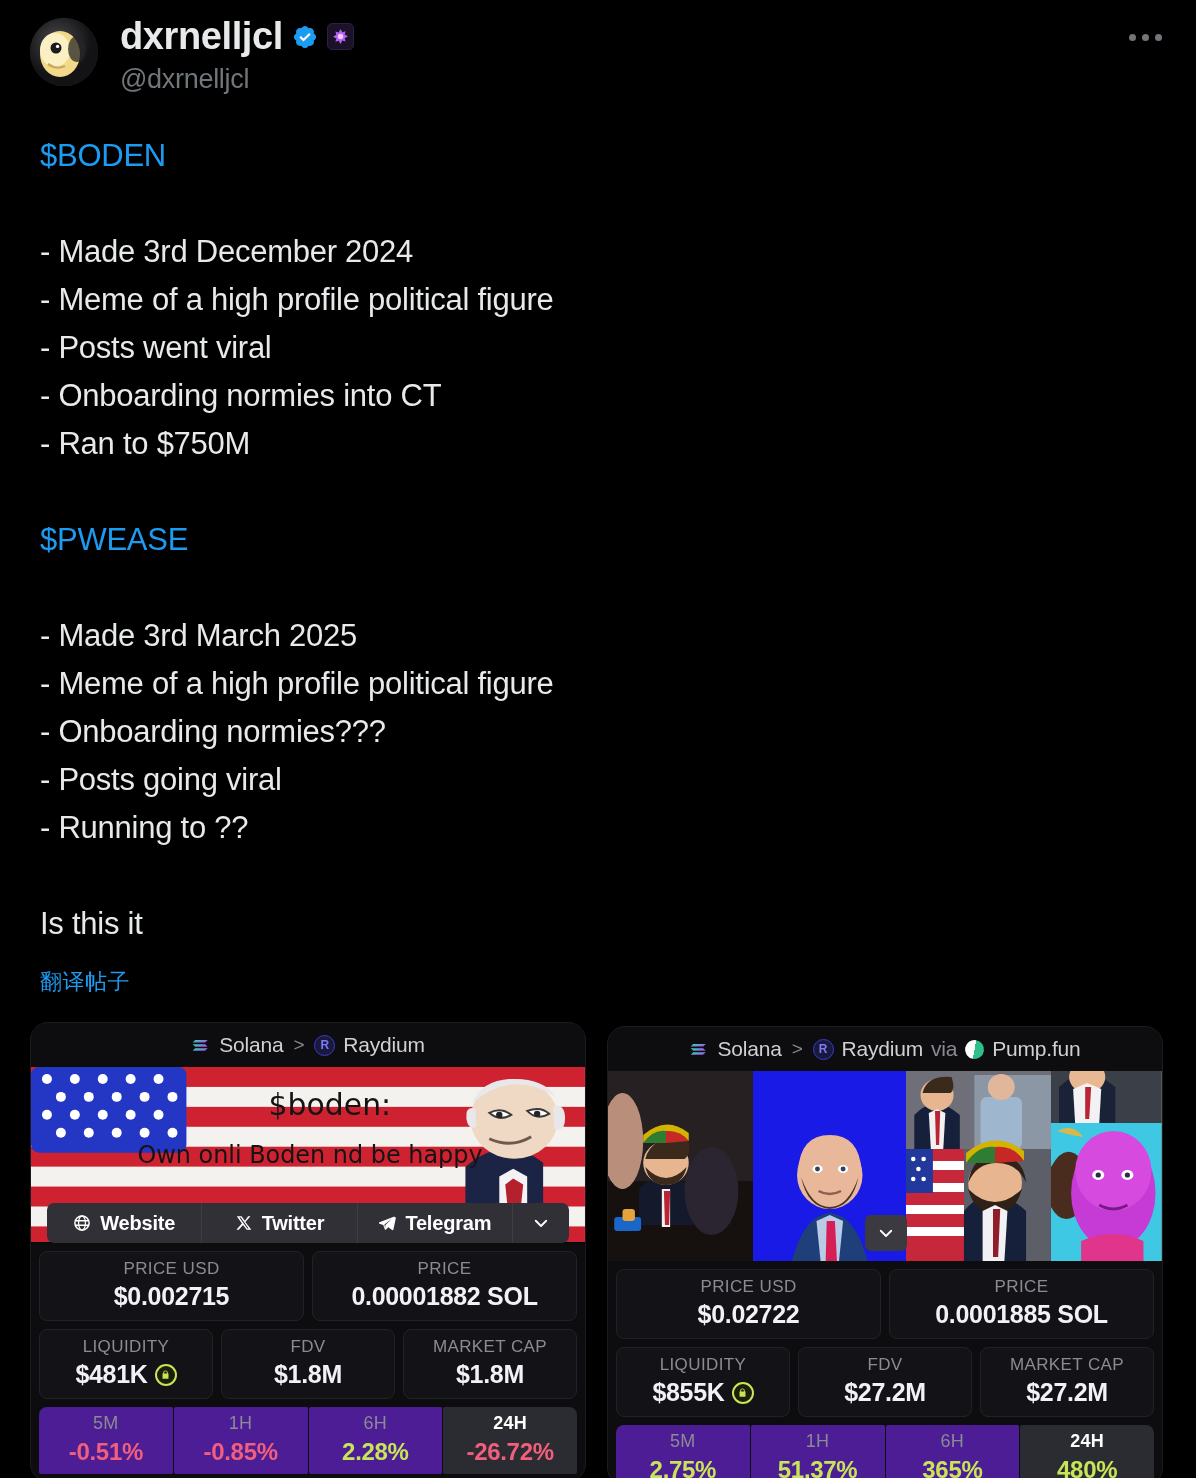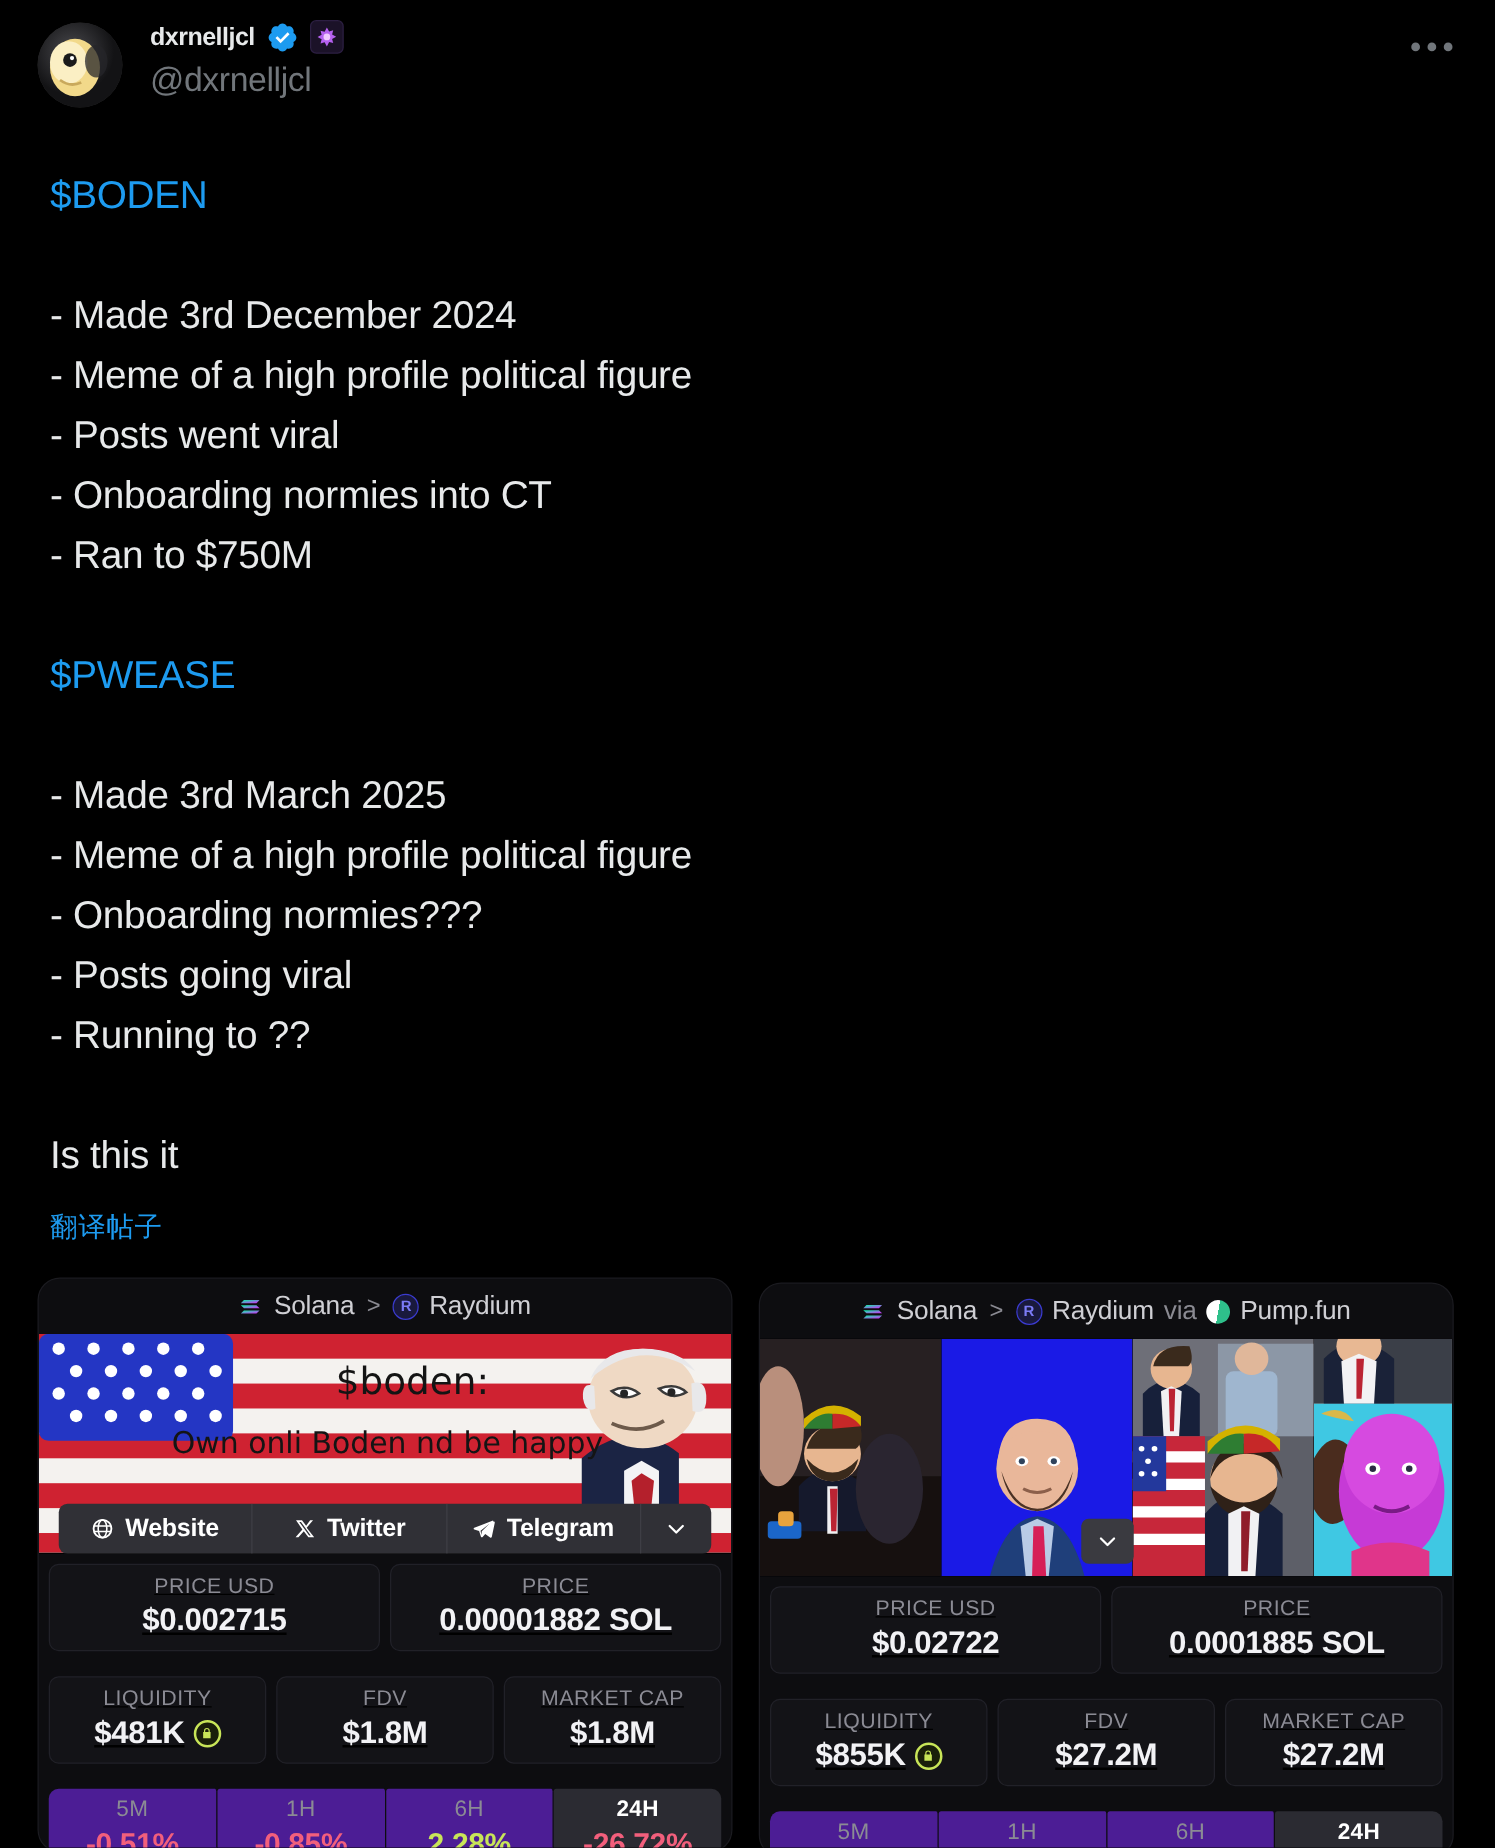--- a/index.html
+++ b/index.html
@@ -20,21 +20,21 @@
   .avatar {
     width: 68px; height: 68px; border-radius: 50%;
     flex: 0 0 68px; margin-top: 4px;
     overflow: hidden; position: relative;
     background: #2a2a2a;
   }
   .avatar svg { display: block; width: 100%; height: 100%; }
   .name-block { margin-left: 22px; padding-top: 2px; }
   .name-row { display: flex; align-items: center; gap: 9px; }
   .display-name {
-    color: #e7e9ea; font-size: 20px; font-weight: bold;
+    color: #e7e9ea; font-size: 38px; font-weight: bold;
     letter-spacing: -0.4px; line-height: 1.1;
   }
   .verified-badge { width: 26px; height: 26px; display: block; }
   .affiliate-badge {
     width: 27px; height: 27px; border-radius: 5px;
     background: #1b1228; display: flex; align-items: center; justify-content: center;
     border: 1px solid #2c1f42;
   }
   .affiliate-badge svg { width: 19px; height: 19px; display: block; }
   .handle {
@@ -132,21 +132,21 @@
     flex: 1; display: flex; align-items: center; justify-content: center;
     gap: 9px; color: #fff; font-size: 20px; font-weight: bold;
     border-right: 1px solid #3e3e45; cursor: pointer; letter-spacing: -0.2px;
   }
   .link-btn:last-child { border-right: none; }
   .link-btn.caret { flex: 0 0 56px; }
   .link-btn svg { width: 18px; height: 18px; display: block; }
 
   
   .stats { padding: 8px 8px 0 8px; }
-  .stat-row { display: flex; gap: 8px; margin-bottom: 20px; text-decoration: underline; }
+  .stat-row { display: flex; gap: 8px; margin-bottom: 8px; }
   .stat-cell {
     flex: 1; background: #131317; border: 1px solid #212128; border-radius: 8px;
     padding: 7px 4px 9px 4px; text-align: center;
   }
   .stat-label {
     color: #8b8b94; font-size: 17px; letter-spacing: 0.4px;
   }
   .stat-value {
     color: #f2f2f5; font-size: 25px; font-weight: bold; margin-top: 3px;
     letter-spacing: -0.3px; display: flex; align-items: center; justify-content: center; gap: 7px;

